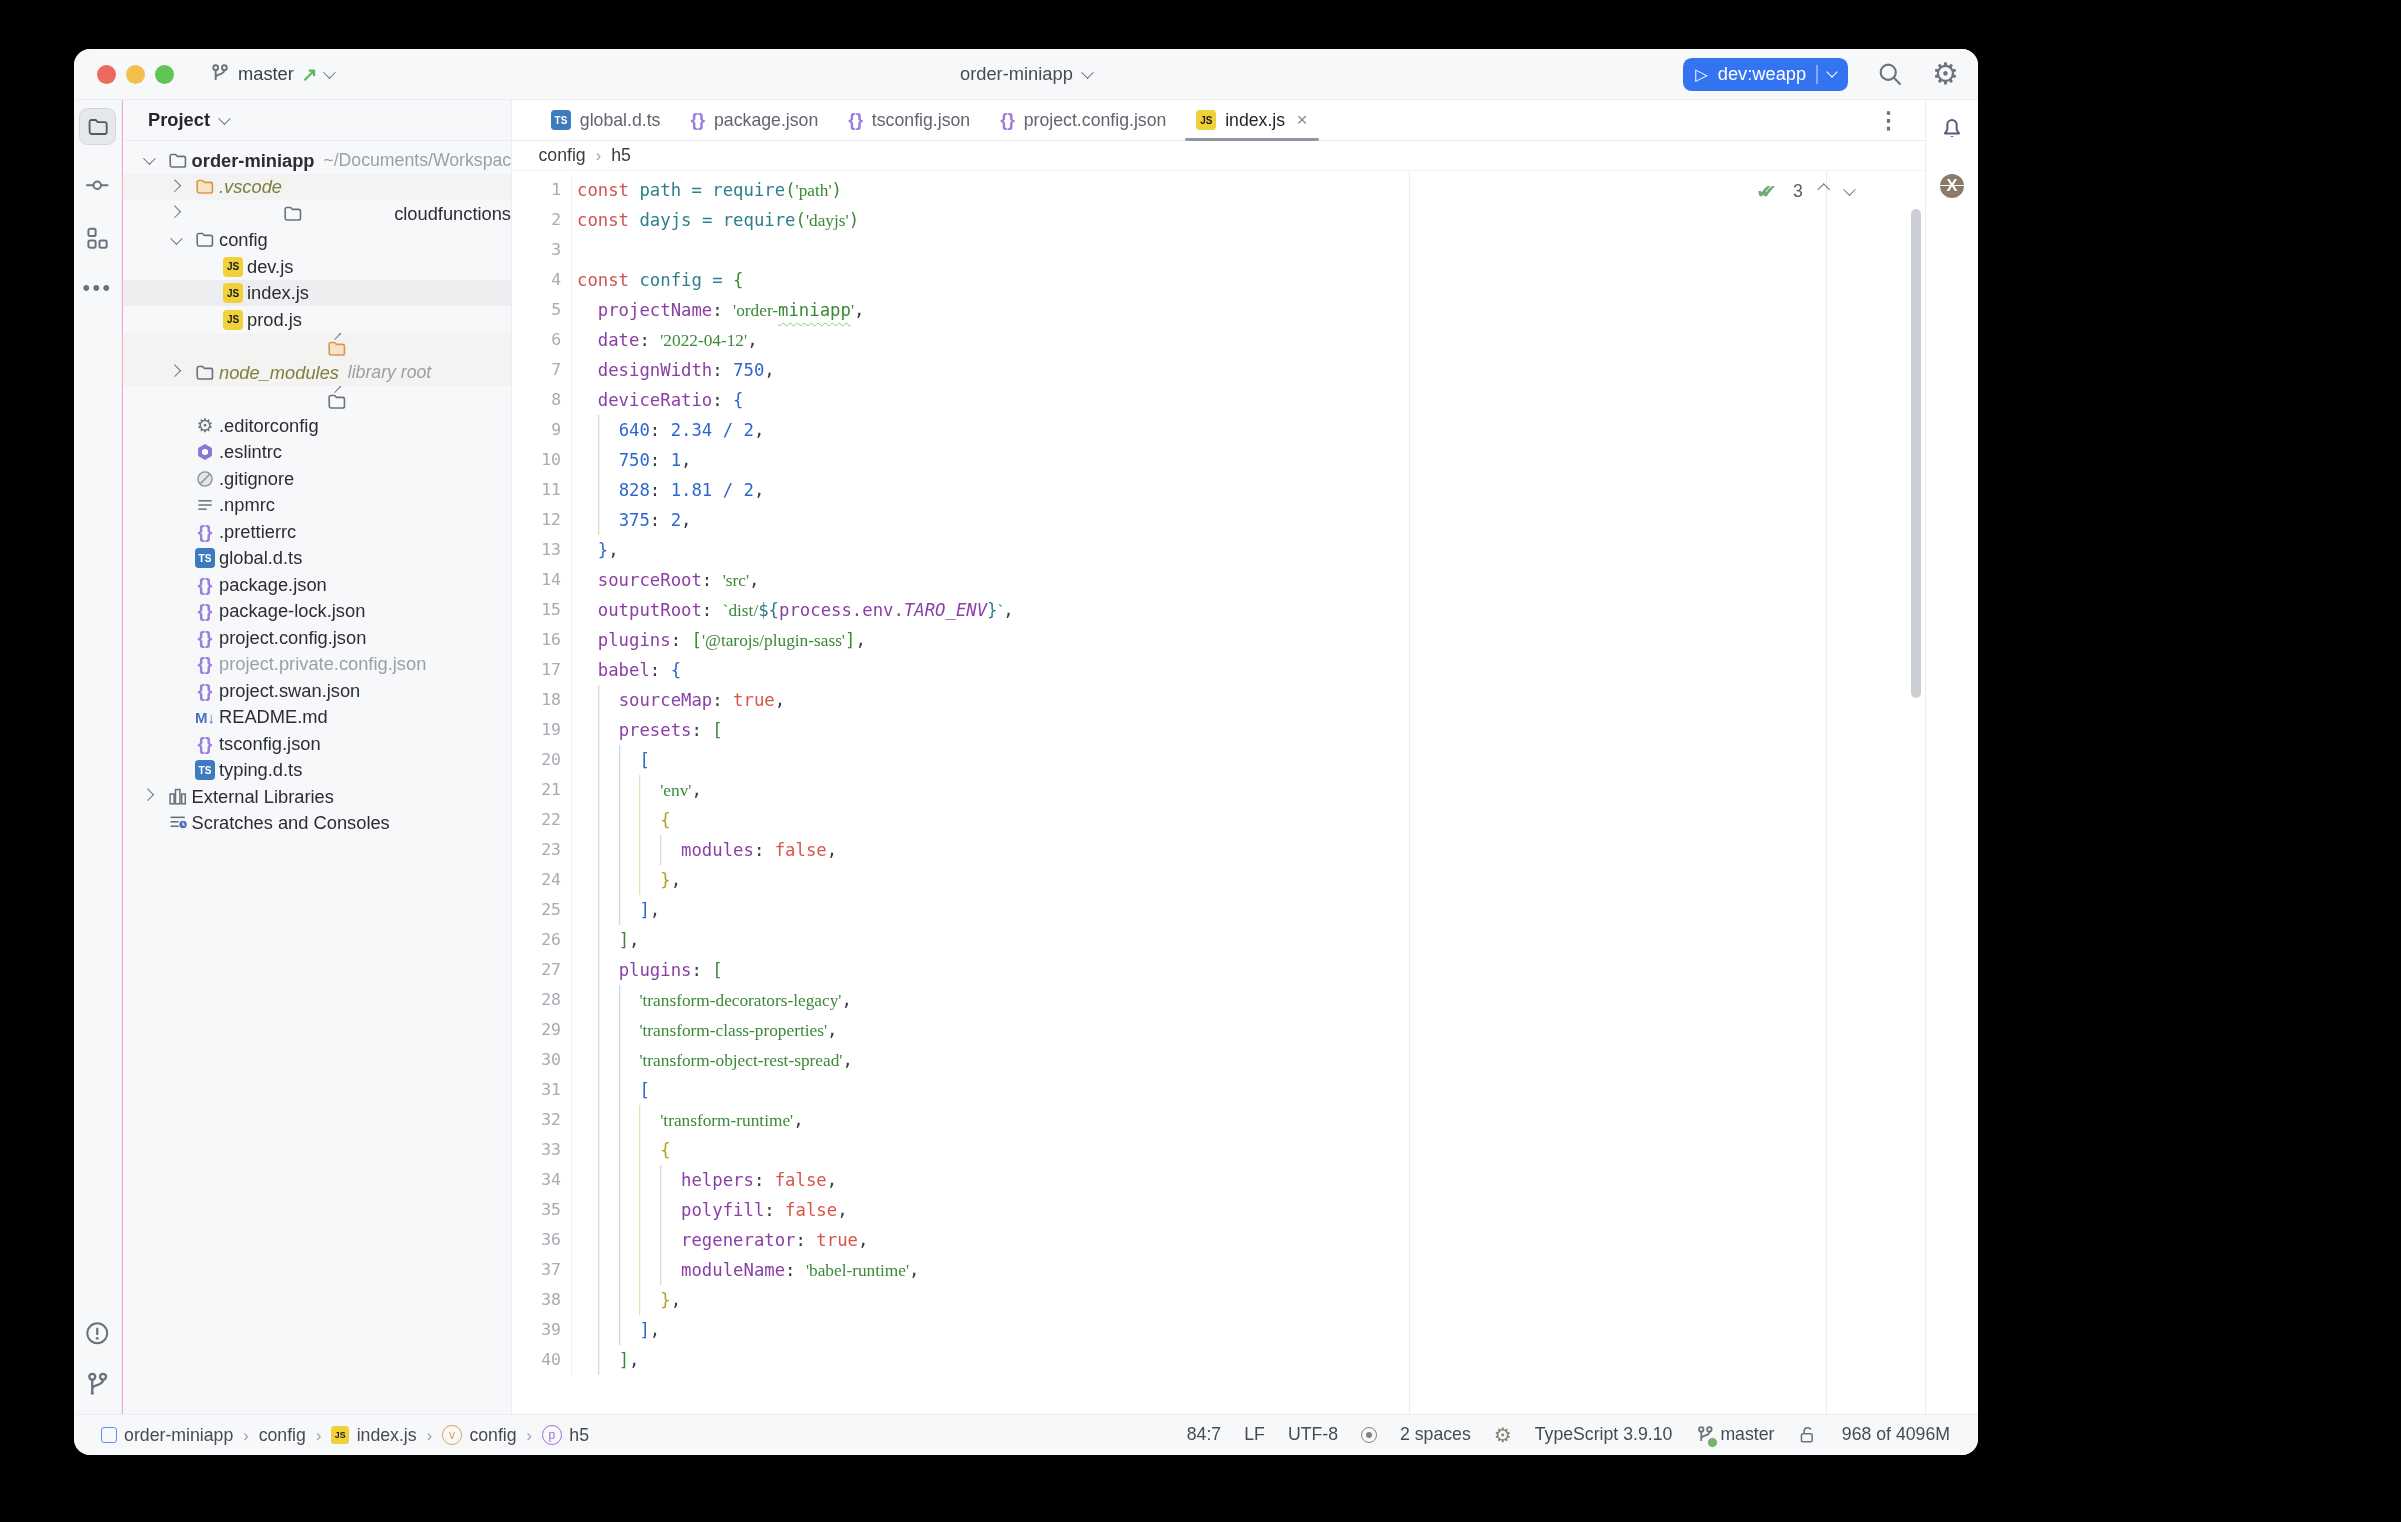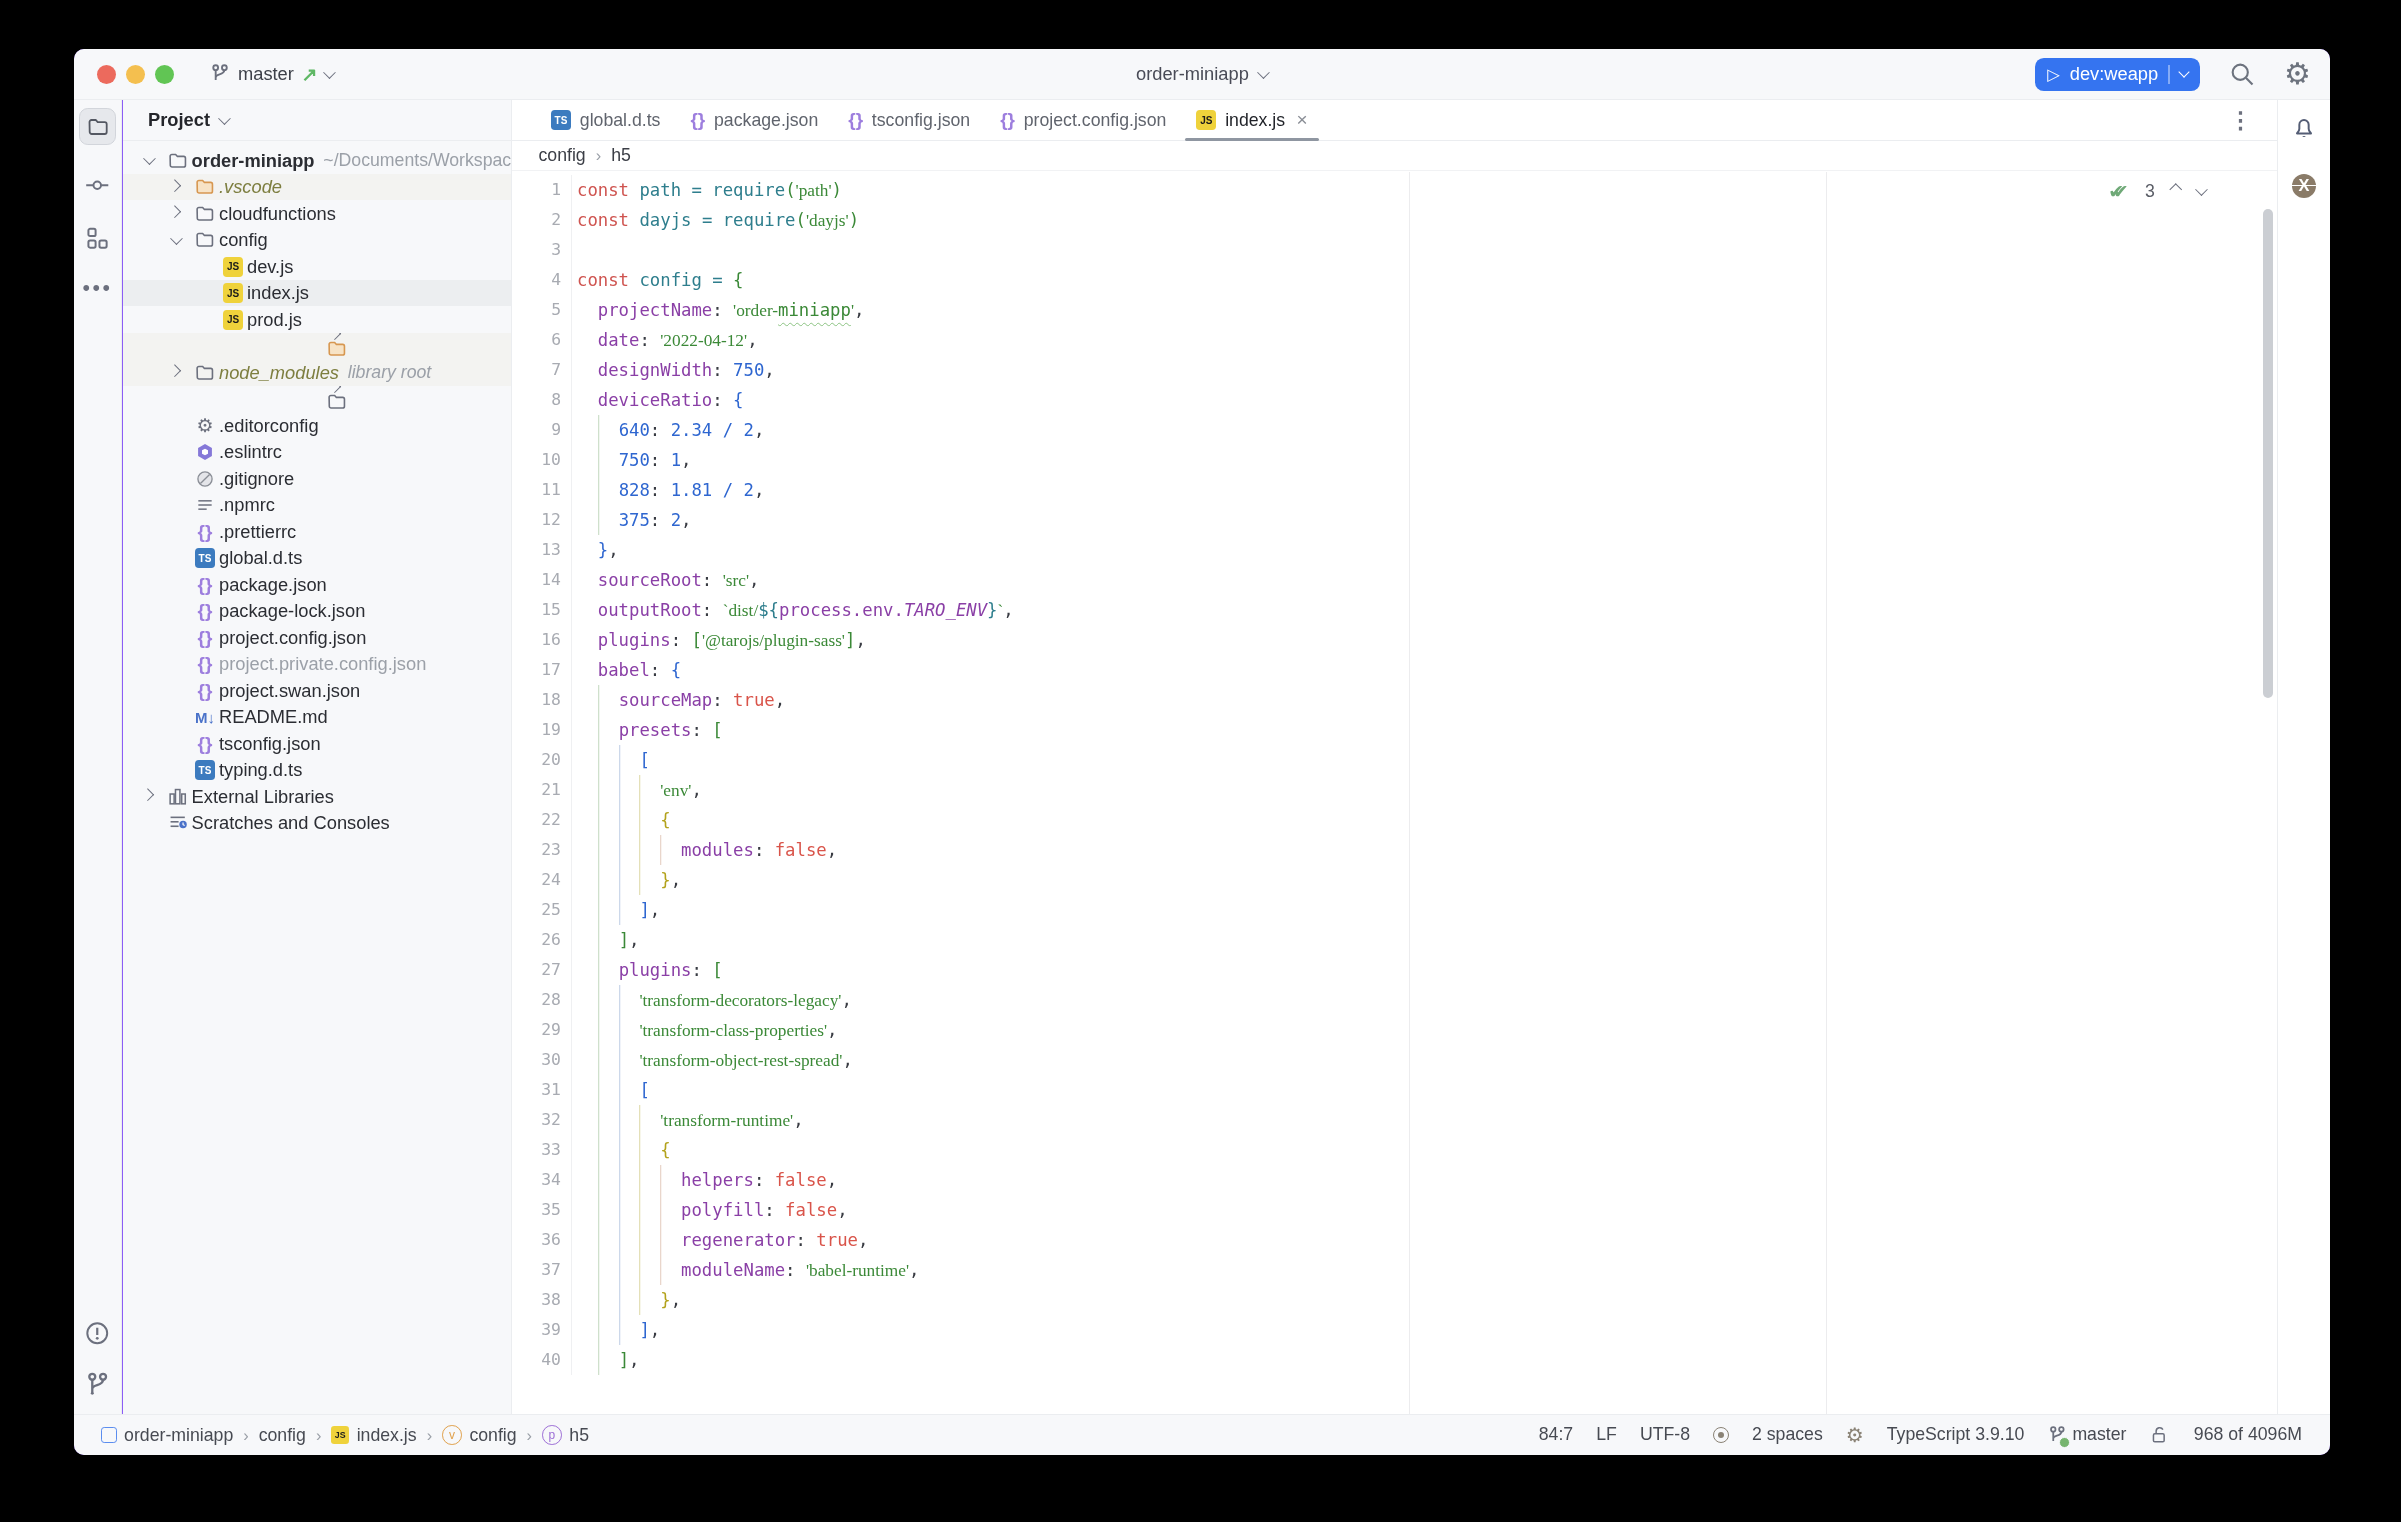--- a/index.html
+++ b/index.html
@@ -1,19 +1,19 @@
 <!DOCTYPE html>
 <html style="font-size:10px"><head>
 <meta charset="utf-8">
 <style>
   html,body{margin:0;padding:0;}
   body{width:2401px;height:1522px;background:#000;position:relative;
        font-family:"Liberation Sans",sans-serif;-webkit-font-smoothing:antialiased;}
-  .window{position:absolute;left:74px;top:49px;width:2256px;height:1406px;background:#8b5cf6;
-          border-radius:10px;overflow:hidden;box-shadow:0 25px 76px rgba(0,0,0,.55);}
+  .window{position:absolute;left:74px;top:49px;width:1904px;height:1406px;background:#f9a8d4;
+          border-radius:16px;overflow:hidden;box-shadow:0 25px 76px rgba(0,0,0,.55);}
   
   .titlebar{position:absolute;left:0;top:0;right:0;height:50px;background:#f7f8fa;
             border-bottom:1.3px solid #ebedf0;display:flex;align-items:center;}
   .lights{display:flex;align-items:center;margin-left:23px;}
   .light{width:19px;height:19px;border-radius:50%;margin-right:10px;}
   .branchwidget{display:flex;align-items:center;margin-left:25px;gap:7.6px;color:#3d4049;font-size:18.3px;}
   .uparrow{color:#5fb865;font-size:19px;font-weight:bold;}
   .wintitle{position:absolute;left:50%;transform:translateX(-50%);display:flex;align-items:center;gap:10px;
             color:#494b57;font-size:18.3px;}
   .tbright{position:absolute;right:19px;display:flex;align-items:center;gap:28px;}
@@ -209,21 +209,21 @@
             <span class="tchev">
               <span class="chev right"></span>
             </span>
             <span class="ticon">
               <svg width="21.4" height="21.4" viewBox="0 0 24 24">
                 <path d="M3.5 7a2 2 0 0 1 2-2h4.2l2 2.2h7a2 2 0 0 1 2 2V17a2 2 0 0 1-2 2h-13a2 2 0 0 1-2-2z" fill="#f7e3c6" stroke="#D79750" stroke-width="1.8"></path>
               </svg>
             </span>
             <span class="tlabel olive">.vscode</span>
           </div>
-          <div class="trow" style="padding-left: 40px;">
+          <div class="trow" style="padding-left: 40px; justify-content: space-between;">
             <span class="tchev">
               <span class="chev right"></span>
             </span>
             <span class="ticon">
               <svg width="21.4" height="21.4" viewBox="0 0 24 24">
                 <path d="M3.5 7a2 2 0 0 1 2-2h4.2l2 2.2h7a2 2 0 0 1 2 2V17a2 2 0 0 1-2 2h-13a2 2 0 0 1-2-2z" fill="none" stroke="#6c707e" stroke-width="1.8"></path>
               </svg>
             </span>
             <span class="tlabel ">cloudfunctions</span>
           </div>

